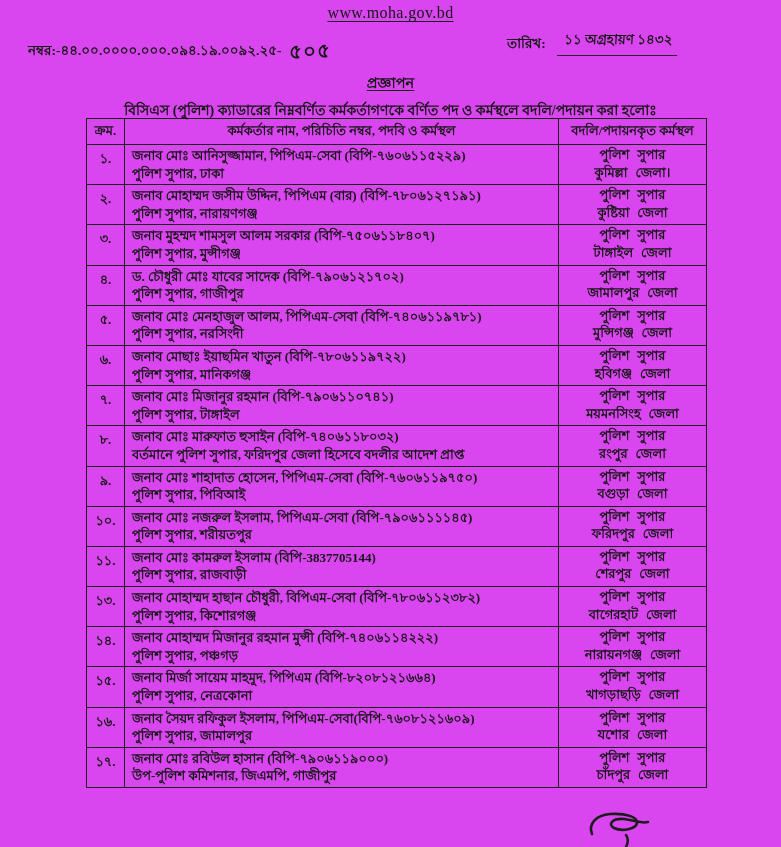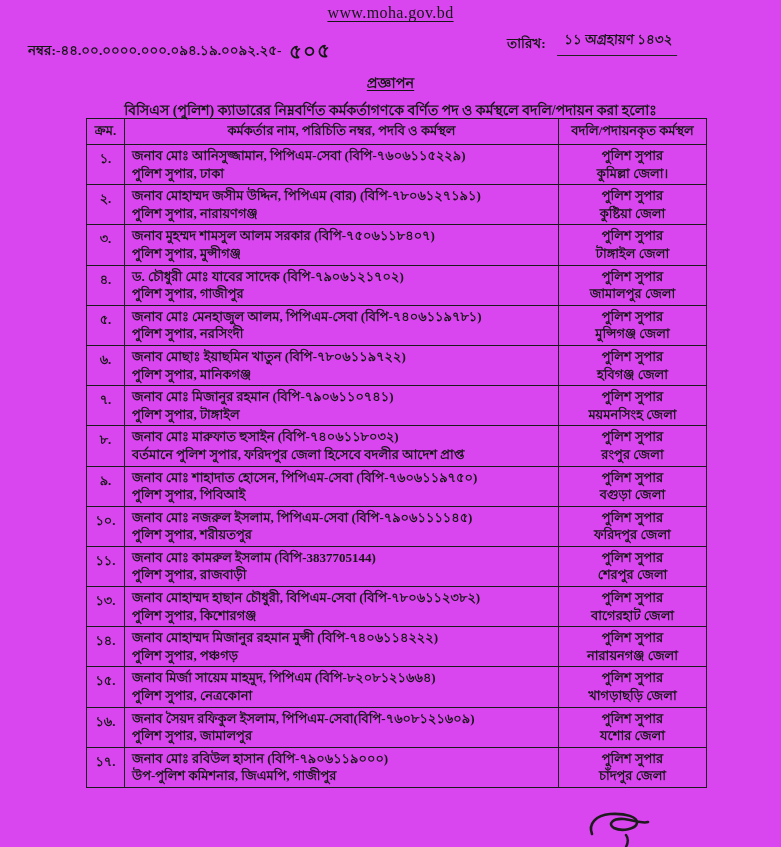--- a/index.html
+++ b/index.html
@@ -33,21 +33,21 @@
   .intro{position:absolute;top:99px;left:0;right:0;text-align:center;font-size:14px;font-weight:600;}
   table.transfer{
     position:absolute;top:118px;left:86px;width:620px;
     border-collapse:collapse;table-layout:fixed;font-size:13px;
   }
   table.transfer th,table.transfer td{border:1.6px solid #1b1b1b;}
   table.transfer th{font-weight:700;padding:2px 3px;text-align:center;font-size:13px;margin-top:16px;}
   col.c1{width:38px;}col.c2{width:434px;}col.c3{width:148px;}
   td.c1{text-align:center;vertical-align:top;padding-top:4px;font-weight:600;font-size:13px;}
   td.c2{padding:2px 7px 2px;font-weight:600;line-height:17.6px;vertical-align:top;}
-  td.c3{text-align:center;font-weight:600;line-height:17.6px;vertical-align:middle;padding:2px 3px;}
+  td.c3{text-align:center;font-weight:600;line-height:17.6px;vertical-align:middle;padding:2px 3px;font-family:Liberation Mono, monospace;}
   tbody tr{height:40px;}
   .signature{position:absolute;left:586px;top:810px;}
 </style>
 </head>
 <body>
 
 <div class="page">
 
   <div class="site">www.moha.gov.bd</div>
 

